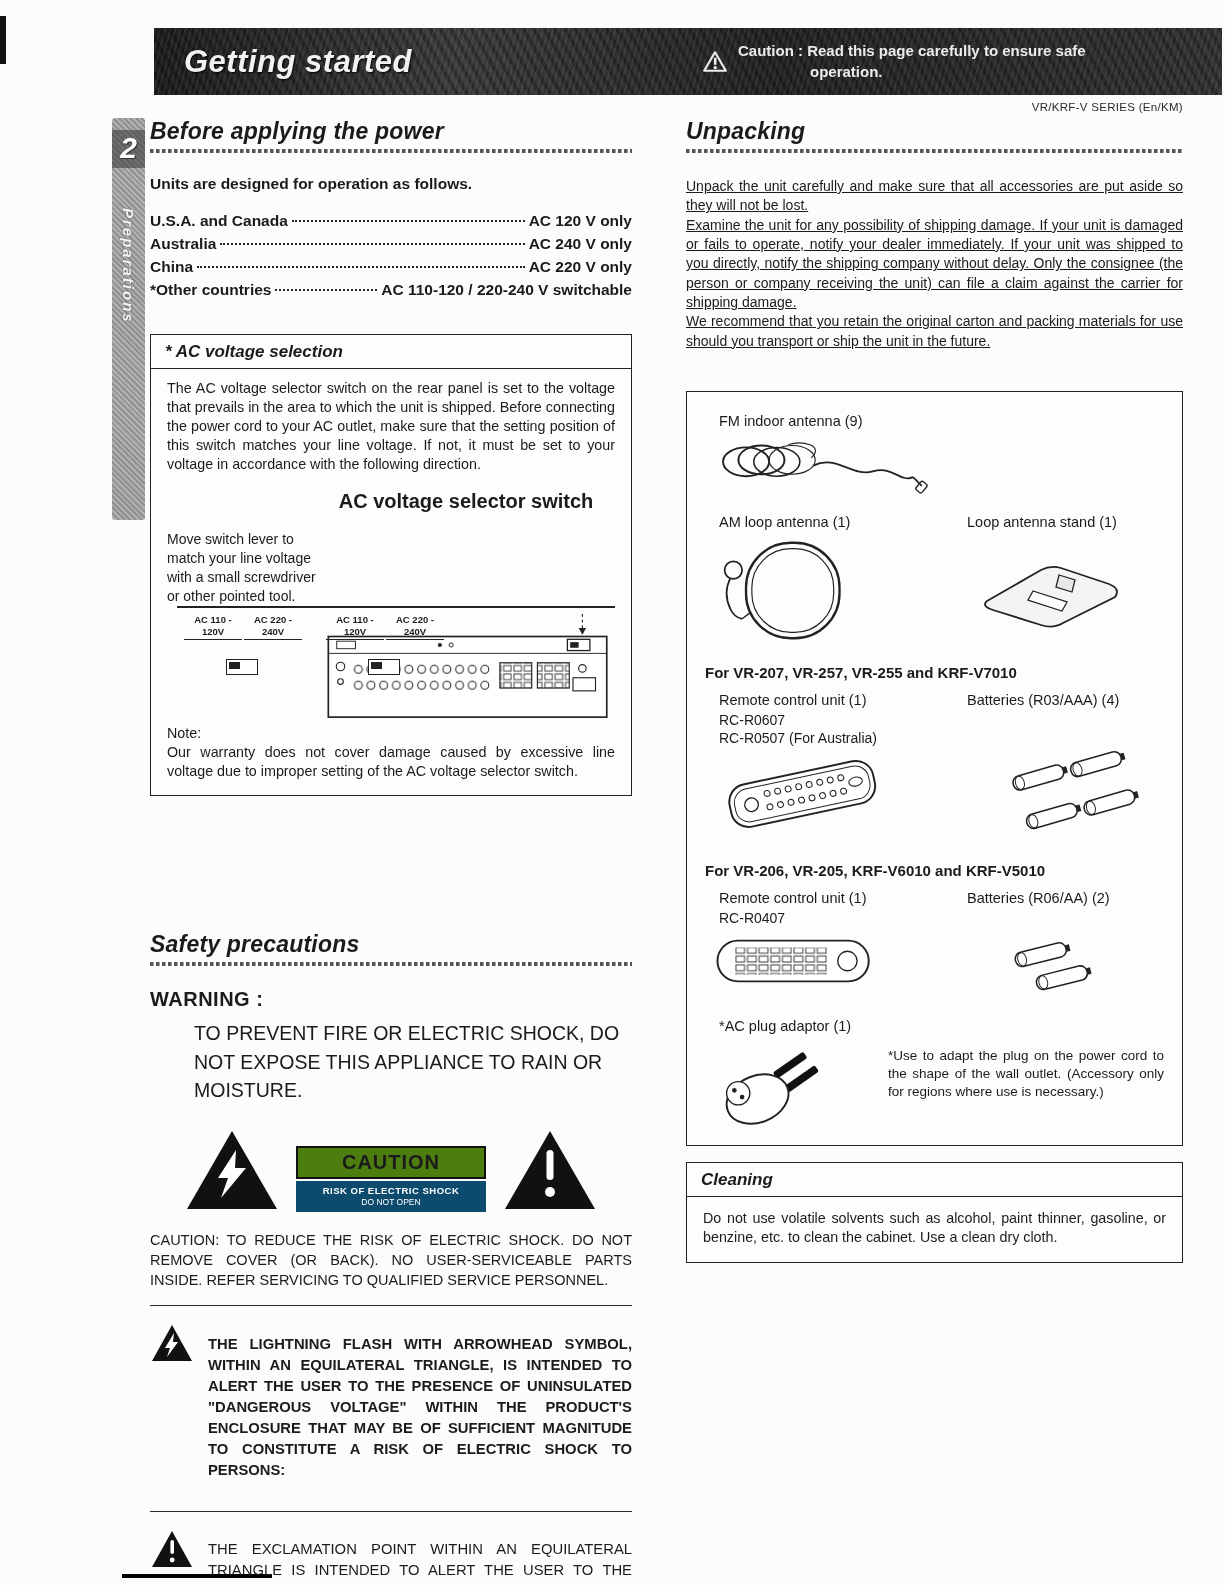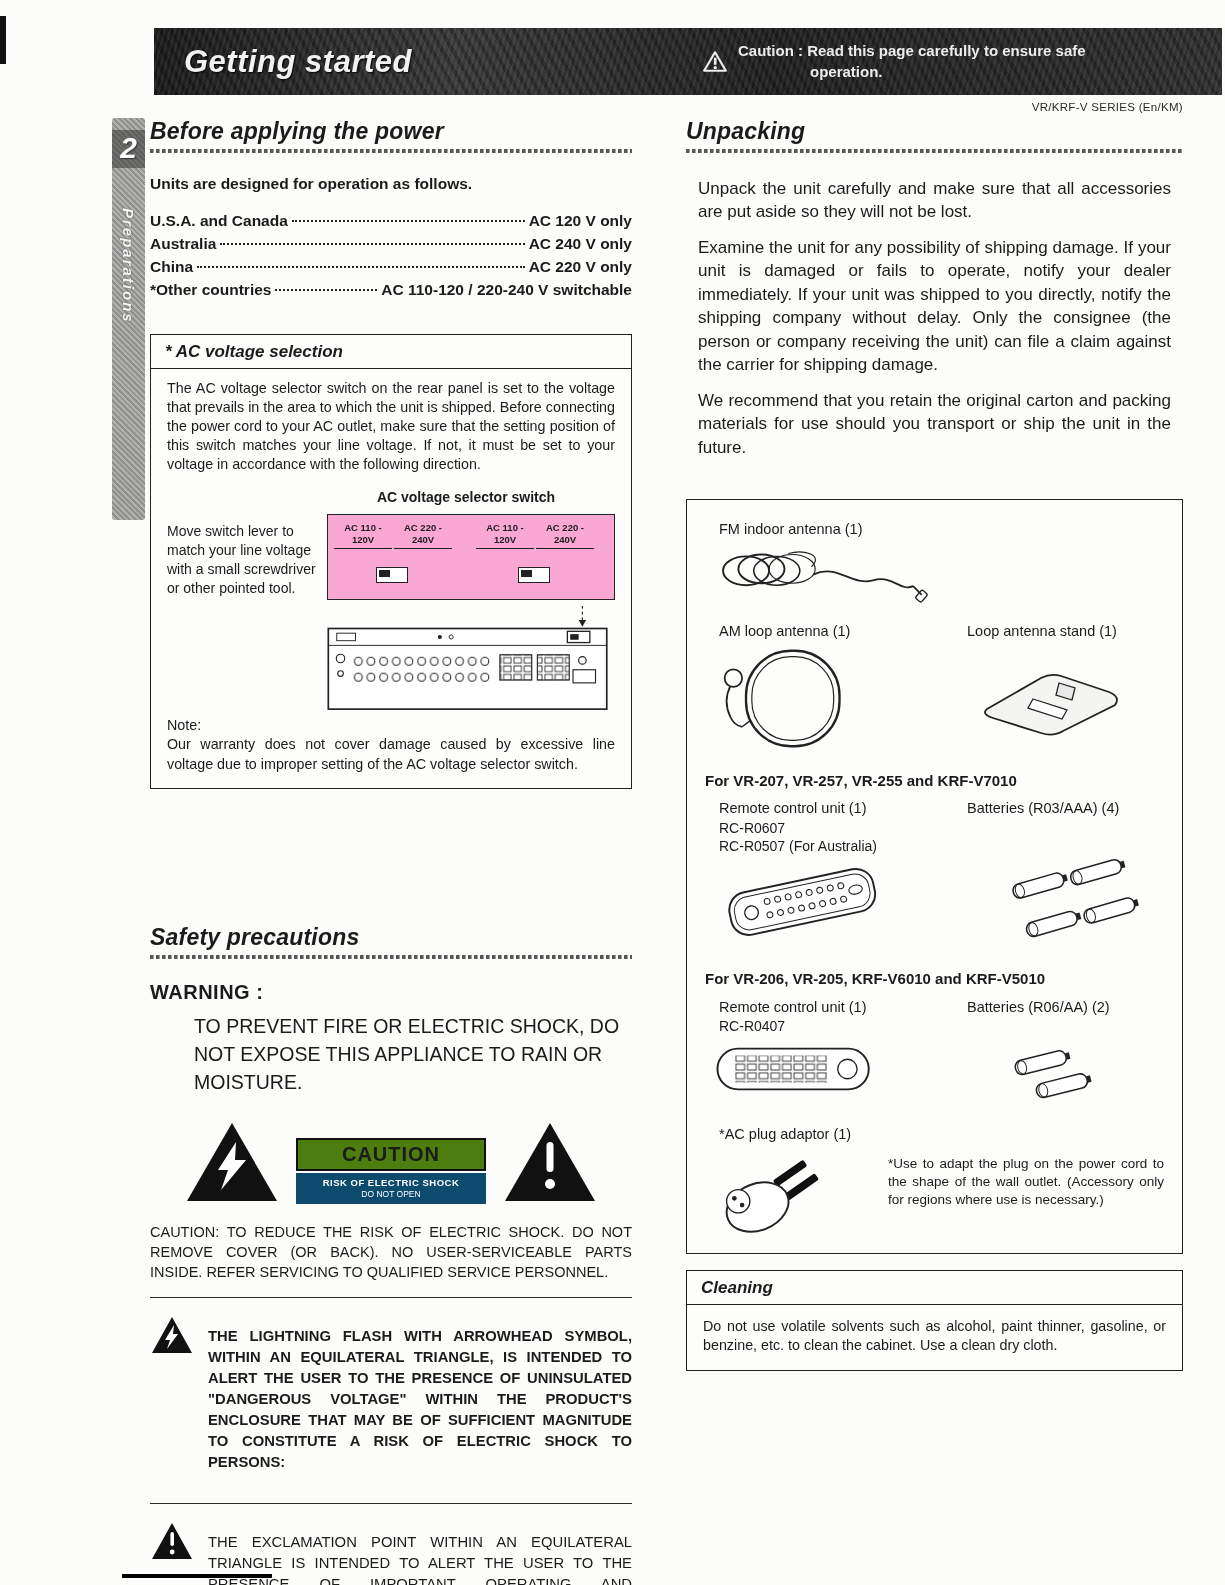--- a/index.html
+++ b/index.html
@@ -72,22 +72,22 @@
   .v-leader { flex:1; border-bottom:2.2px dotted #222; margin:0 4px; position:relative; top:-4px; min-width:14px; }
   .v-value { white-space:nowrap; }
 
   
   .box { border:1.6px solid #222; background:#fdfdfc; }
   .box-title { font-style:italic; font-weight:bold; font-size:17px; padding:7px 14px 6px; border-bottom:1.6px solid #222; }
   .box-content { padding:10px 16px 14px; font-size:14.3px; line-height:1.34; }
   .box-content p { margin:0; }
 
   .ac-box { margin-top:32px; }
-  .diagram-title { margin:14px 0 0 150px; text-align:center; font-weight:bold; font-size:14px; }
-  .diagram-row { display:flex; margin-top:7px; }
+  .diagram-title { margin:14px 0 0 150px; text-align:center; font-weight:bold; font-size:20px; }
+  .diagram-row { display:flex; margin-top:7px;flex-direction:column; }
   .move-instruction { width:150px; font-size:14px; line-height:1.35; padding-top:8px; }
   .switch-diagram { flex:1; margin-left:10px; border:1.5px solid #222; position:relative; height:84px; background:#f9a8d4; }
   .sw-label {
     position:absolute; top:7px; width:58px; text-align:center;
     font-size:9.5px; font-weight:bold; line-height:1.25;
     border-bottom:1.2px solid #222; padding-bottom:2px;
   }
   .sw-label-1 { left:6px; } .sw-label-2 { left:66px; } .sw-label-3 { left:148px; } .sw-label-4 { left:208px; }
   .sw-icon { position:absolute; top:52px; width:30px; height:14px; border:1.6px solid #222; background:#fff; }
   .sw-icon::after { content:""; position:absolute; left:2px; top:2px; width:11px; height:7px; background:#222; }
@@ -106,21 +106,21 @@
   .caution-bar { background:#0c4a6e; color:#fff; text-align:center; padding:4px 20px 5px; margin-top:2px; }
   .caution-bar .l1 { font-size:9.5px; font-weight:bold; letter-spacing:.5px; }
   .caution-bar .l2 { font-size:8.5px; margin-top:1px; }
   .caution-para { margin-top:18px; font-size:14.5px; line-height:1.38; }
   .rule { border-top:1.5px solid #2a2a2a; margin-top:15px; }
   .symbol-para { display:flex; gap:14px; margin-top:13px; }
   .symbol-para svg { flex:none; margin-top:4px; }
   .symbol-text { font-size:14.8px; line-height:1.42; }
 
   
-  .col-right p.body-p { margin:12px; font-size:17px; line-height:1.38; }
+  .col-right p.body-p { margin:0; font-size:14px; line-height:1.38;text-decoration:underline; }
   .first-para { margin-top:24px !important; }
 
   .accessories-box { margin-top:40px; }
   .acc-content { padding:12px 18px 14px; font-size:14.5px; line-height:1.35; }
   .acc-label { margin:8px 0 2px 14px; }
   .acc-fig { display:block; }
   .group-title { font-weight:bold; font-size:15px; margin-top:16px; }
   .g-labels { display:flex; margin-top:8px; }
   .g-left { width:248px; padding-left:14px; }
   .g-right { flex:1; }
@@ -313,21 +313,21 @@
     <div class="section-title">Unpacking</div>
     <div class="head-rule"></div>
 
     <p class="body-p just first-para">Unpack the unit carefully and make sure that all accessories are put aside so they will not be lost.</p>
     <p class="body-p just">Examine the unit for any possibility of shipping damage. If your unit is damaged or fails to operate, notify your dealer immediately. If your unit was shipped to you directly, notify the shipping company without delay. Only the consignee (the person or company receiving the unit) can file a claim against the carrier for shipping damage.</p>
     <p class="body-p just">We recommend that you retain the original carton and packing materials for use should you transport or ship the unit in the future.</p>
 
     <div class="box accessories-box">
       <div class="acc-content">
 
-        <div class="acc-label">FM indoor antenna (1)</div>
+        <div class="acc-label">FM indoor antenna (9)</div>
         <svg class="acc-fig" width="230" height="72" viewBox="0 0 230 75">
           <ellipse cx="38" cy="30" rx="24" ry="15" fill="none" stroke="#222" stroke-width="2"></ellipse>
           <ellipse cx="54" cy="28" rx="24" ry="15" fill="none" stroke="#222" stroke-width="2"></ellipse>
           <ellipse cx="70" cy="30" rx="24" ry="15" fill="none" stroke="#222" stroke-width="1.6"></ellipse>
           <ellipse cx="86" cy="28" rx="24" ry="15" fill="none" stroke="#222" stroke-width="1.2"></ellipse>
           <path d="M108,34 C 132,22 148,46 170,40 S 198,52 212,46" fill="none" stroke="#222" stroke-width="1.8"></path>
           <path d="M106,26 C 120,12 96,8 82,12" fill="none" stroke="#222" stroke-width="1.2"></path>
           <line x1="212" y1="46" x2="221" y2="55" stroke="#222" stroke-width="1.8"></line>
           <rect x="217" y="51" width="8" height="11" rx="2" fill="none" stroke="#222" stroke-width="1.4" transform="rotate(40 221 56)"></rect>
         </svg>

